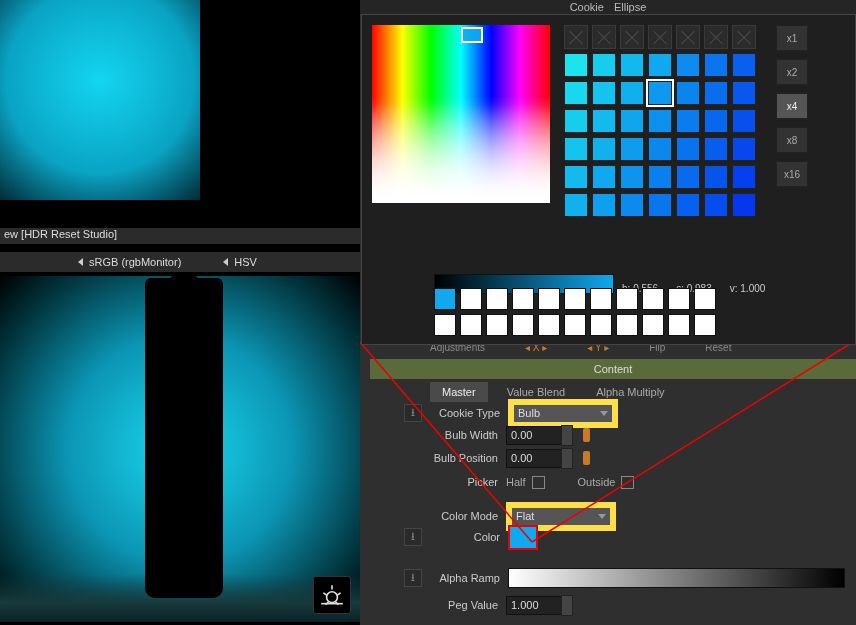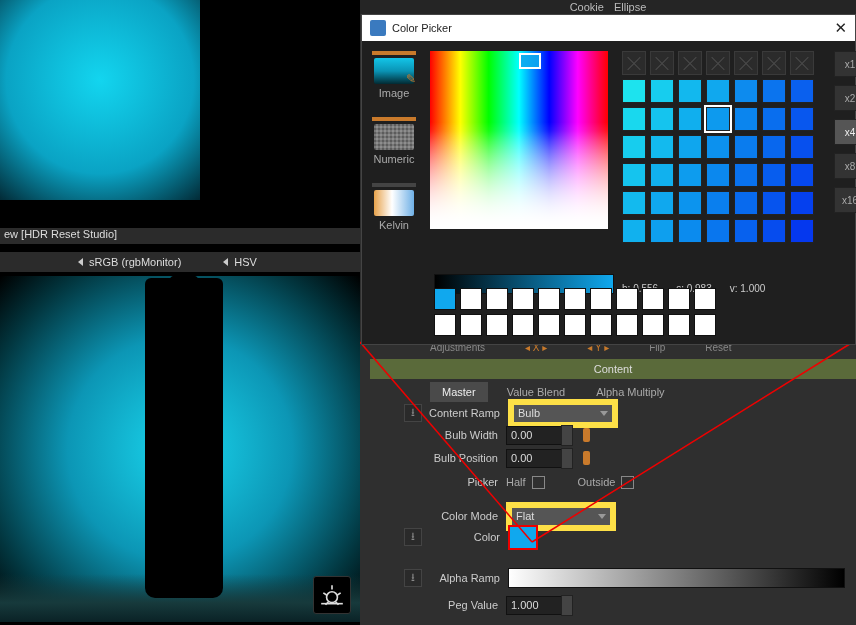--- a/index.html
+++ b/index.html
@@ -123,21 +123,21 @@
 <div class="content-bar">Content</div>
 
 <div class="tabs">
   <div class="tab active">Master</div>
   <div class="tab">Value Blend</div>
   <div class="tab">Alpha Multiply</div>
 </div>
 
 <div class="row" style="top:403px">
   <div class="dl-icon">⭳</div>
-  <div class="lbl" style="width:72px">Content Ramp</div>
+  <div class="lbl" style="width:72px">Cookie Type</div>
   <div class="dd">Bulb</div>
 </div>
 <div class="row" style="top:425px">
   <div style="width:22px"></div>
   <div class="lbl" style="width:72px">Bulb Width</div>
   <div class="num">0.00</div>
   <div class="spin"></div>
   <div class="slider">
       <div class="slider-knob" style="left:0"></div>
     </div>
@@ -180,45 +180,21 @@
   <div class="num">1.000</div>
   <div class="spin"></div>
 </div>
 
 <svg class="conn-line" style="left:360px;top:14px;width:494px;height:540px;border:none">
   <line x1="0" y1="328" x2="172" y2="528" stroke="#e00" stroke-width="1.5"></line>
   <line x1="493" y1="328" x2="172" y2="528" stroke="#e00" stroke-width="1.5"></line>
 </svg>
 
 <div class="picker">
-  <div class="picker-title">
-    <div class="picker-title-left">
-      <div class="cp-icon"></div>
-      <span>Color Picker</span>
-    </div>
-    <span style="font-size:15px;color:#222">✕</span>
-  </div>
   <div class="picker-body">
-    <div class="side-tabs">
-      <div class="stab">
-        <div class="stab-ind"></div>
-        <div class="stab-img img-swatch"></div>
-        <span>Image</span>
-      </div>
-      <div class="stab">
-        <div class="stab-ind"></div>
-        <div class="stab-img num-swatch"></div>
-        <span>Numeric</span>
-      </div>
-      <div class="stab">
-        <div class="stab-ind" style="background:#444"></div>
-        <div class="stab-img kel-swatch"></div>
-        <span>Kelvin</span>
-      </div>
-    </div>
 
     <div style="position:relative">
       <div class="spectrum">
         <div class="spectrum-cursor"></div>
       </div>
     </div>
 
     <div class="swatch-grid" id="swatch-grid">
         <div class="sw empty-sw"></div>
         <div class="sw empty-sw"></div>

